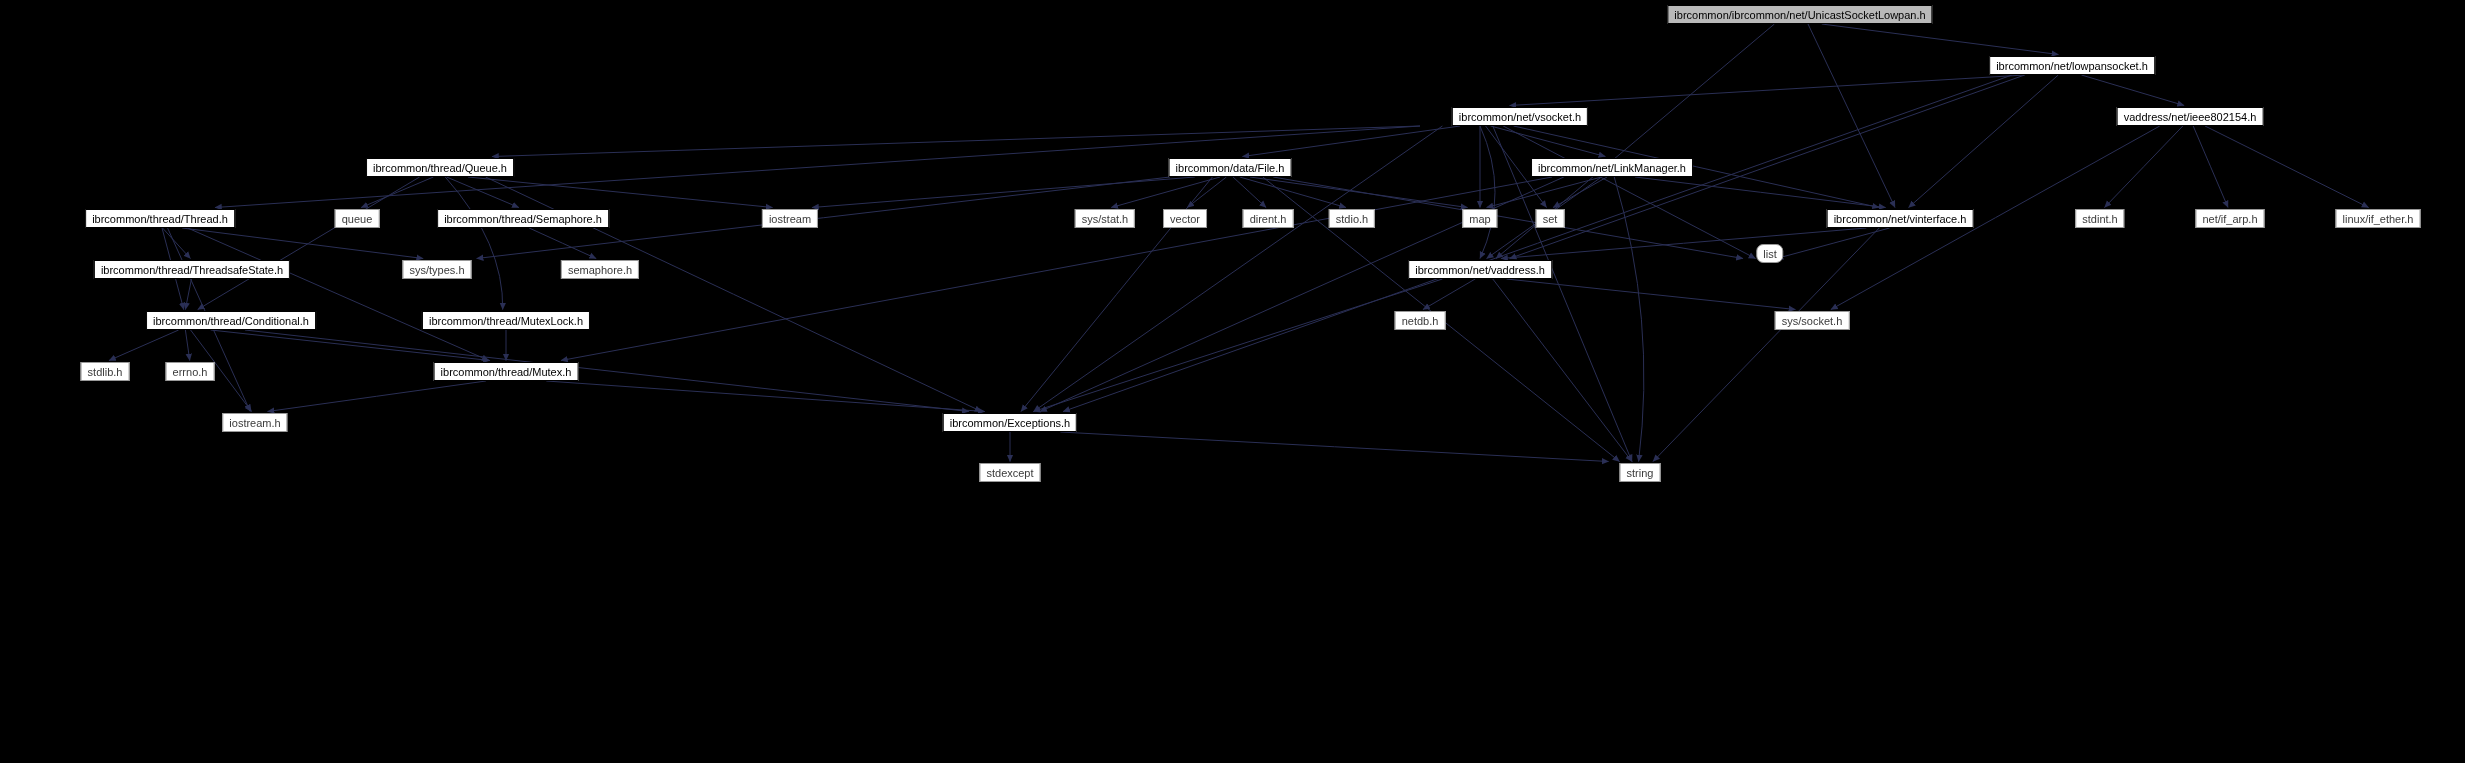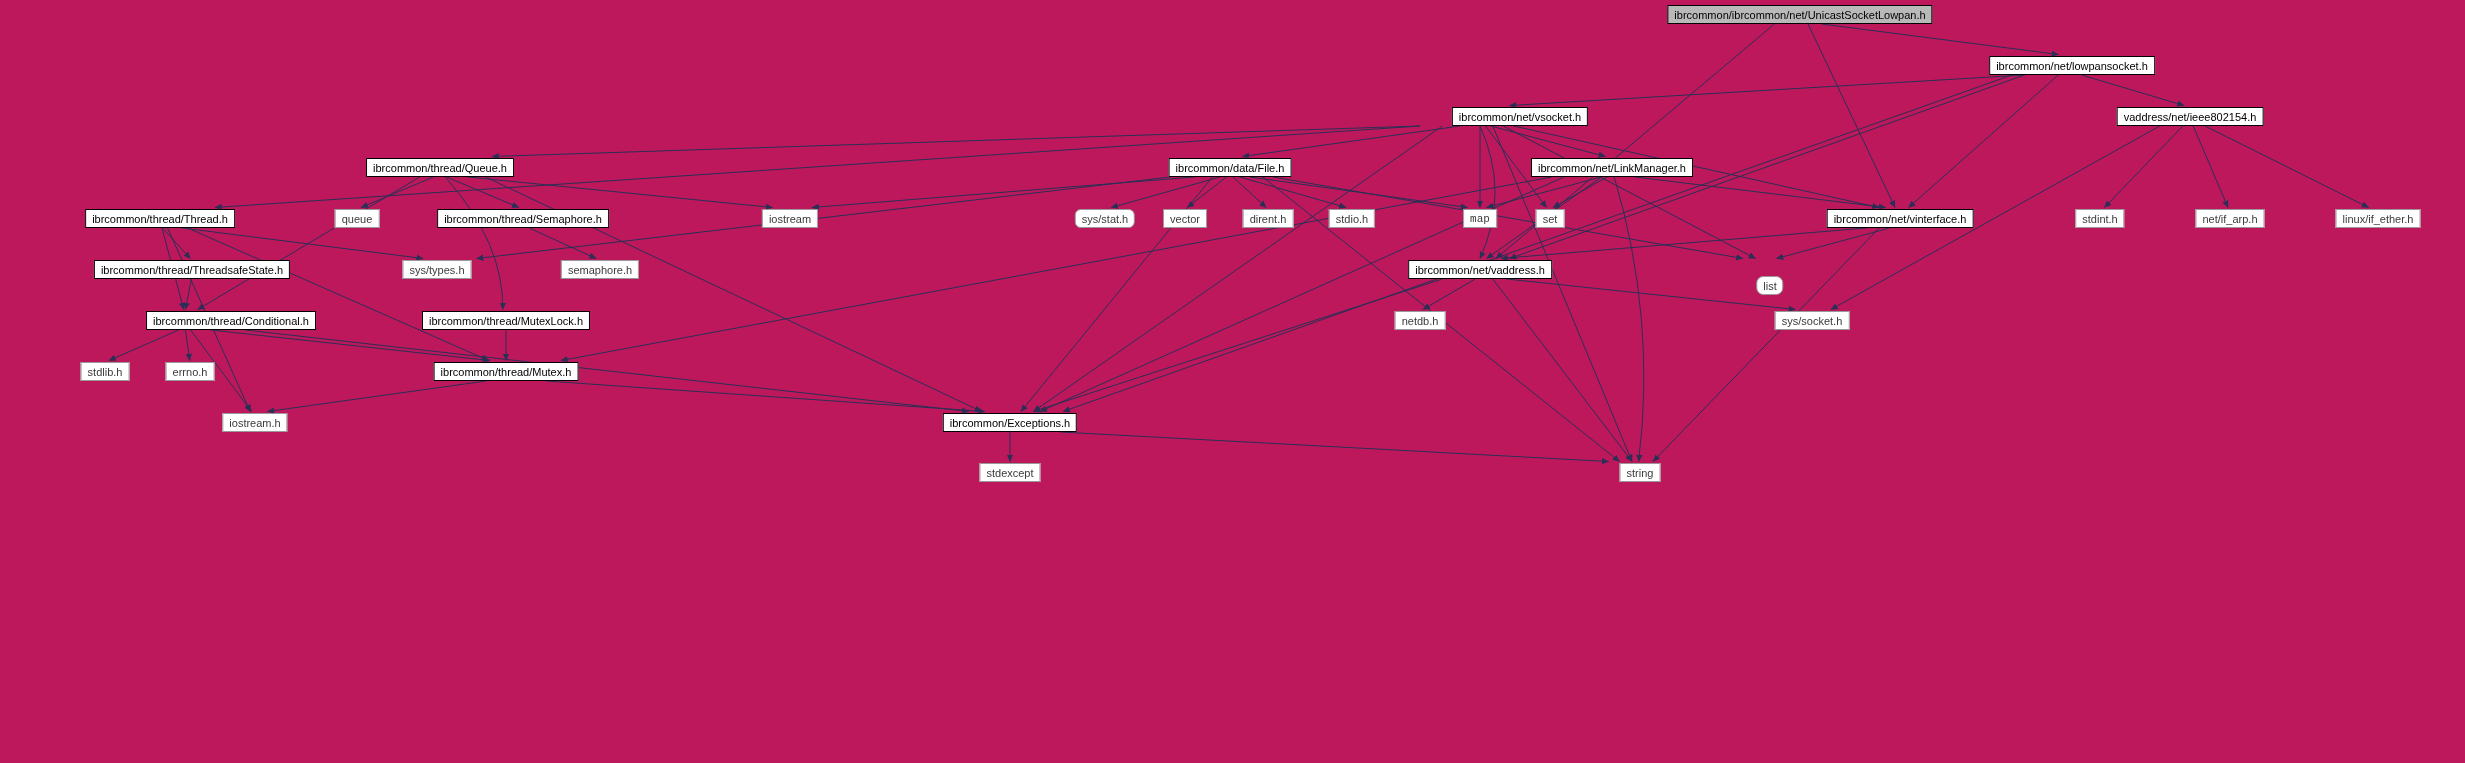--- a/index.html
+++ b/index.html
@@ -36,21 +36,21 @@
     border-color: #000000;
   }
   .node.external {
     border-color: #999999;
     color: #3a3a3a;
   }
 </style>
 </head>
 <body>
 
-<div class="stage" style="width: 2465px; height: 763px; background: #be185d;">
+<div class="stage" style="width: 2465px; height: 763px; background: #000000;">
     <svg width="2465" height="763" class="edges">
       <defs>
         <marker id="arw" viewBox="0 0 10 10" refX="8.5" refY="5" markerWidth="8" markerHeight="8" orient="auto">
           <path d="M0,1 L9,5 L0,9 z" fill="#2a2f55"></path>
         </marker>
       </defs>
       <path d="M1821.76,24 Q1940.08,39.25 2058.4,54.5" fill="none" stroke="#2a2f55" stroke-width="1" marker-end="url(#arw)"></path>
       <path d="M1808,24 Q1851.5,115.75 1895,207.5" fill="none" stroke="#2a2f55" stroke-width="1" marker-end="url(#arw)"></path>
       <path d="M1774.4,24 Q1635.2,141.25 1496,258.5" fill="none" stroke="#2a2f55" stroke-width="1" marker-end="url(#arw)"></path>
       <path d="M2024.64,75 Q1767.12,90.25 1509.6,105.5" fill="none" stroke="#2a2f55" stroke-width="1" marker-end="url(#arw)"></path>
@@ -125,35 +125,35 @@
     <div class="node internal" style="left: 2072px; top: 56px;">ibrcommon/net/lowpansocket.h</div>
     <div class="node internal" style="left: 1480px; top: 107px; margin-left: 40px;">ibrcommon/net/vsocket.h</div>
     <div class="node internal" style="left: 2190px; top: 107px;">vaddress/net/ieee802154.h</div>
     <div class="node internal" style="left: 440px; top: 158px;">ibrcommon/thread/Queue.h</div>
     <div class="node internal" style="left: 1230px; top: 158px;">ibrcommon/data/File.h</div>
     <div class="node internal" style="left: 1612px; top: 158px;">ibrcommon/net/LinkManager.h</div>
     <div class="node internal" style="left: 160px; top: 209px;">ibrcommon/thread/Thread.h</div>
     <div class="node external" style="left: 357px; top: 209px;">queue</div>
     <div class="node internal" style="left: 523px; top: 209px;">ibrcommon/thread/Semaphore.h</div>
     <div class="node external" style="left: 790px; top: 209px;">iostream</div>
-    <div class="node external" style="left: 1105px; top: 209px; border-radius: 6px;">sys/stat.h</div>
+    <div class="node external" style="left: 1105px; top: 209px;">sys/stat.h</div>
     <div class="node external" style="left: 1185px; top: 209px;">vector</div>
     <div class="node external" style="left: 1268px; top: 209px;">dirent.h</div>
     <div class="node external" style="left: 1352px; top: 209px;">stdio.h</div>
-    <div class="node external" style="left: 1480px; top: 209px; font-family: Liberation Mono, monospace;">map</div>
+    <div class="node external" style="left: 1480px; top: 209px;">map</div>
     <div class="node external" style="left: 1550px; top: 209px;">set</div>
     <div class="node internal" style="left: 1900px; top: 209px;">ibrcommon/net/vinterface.h</div>
     <div class="node external" style="left: 2100px; top: 209px;">stdint.h</div>
     <div class="node external" style="left: 2230px; top: 209px;">net/if_arp.h</div>
     <div class="node external" style="left: 2378px; top: 209px;">linux/if_ether.h</div>
     <div class="node internal" style="left: 192px; top: 260px;">ibrcommon/thread/ThreadsafeState.h</div>
     <div class="node external" style="left: 437px; top: 260px;">sys/types.h</div>
     <div class="node external" style="left: 600px; top: 260px;">semaphore.h</div>
     <div class="node internal" style="left: 1480px; top: 260px;">ibrcommon/net/vaddress.h</div>
-    <div class="node external" style="left: 1770px; top: 276px; border-radius: 7px;">list</div>
+    <div class="node external" style="left: 1770px; top: 244px; border-radius: 7px;">list</div>
     <div class="node internal" style="left: 185px; top: 311px; margin-left: 46px;">ibrcommon/thread/Conditional.h</div>
     <div class="node internal" style="left: 506px; top: 311px;">ibrcommon/thread/MutexLock.h</div>
     <div class="node external" style="left: 1420px; top: 311px;">netdb.h</div>
     <div class="node external" style="left: 1812px; top: 311px;">sys/socket.h</div>
     <div class="node external" style="left: 105px; top: 362px;">stdlib.h</div>
     <div class="node external" style="left: 190px; top: 362px;">errno.h</div>
     <div class="node internal" style="left: 506px; top: 362px;">ibrcommon/thread/Mutex.h</div>
     <div class="node external" style="left: 255px; top: 413px;">iostream.h</div>
     <div class="node internal" style="left: 1010px; top: 413px;">ibrcommon/Exceptions.h</div>
     <div class="node external" style="left: 1010px; top: 463px;">stdexcept</div>

